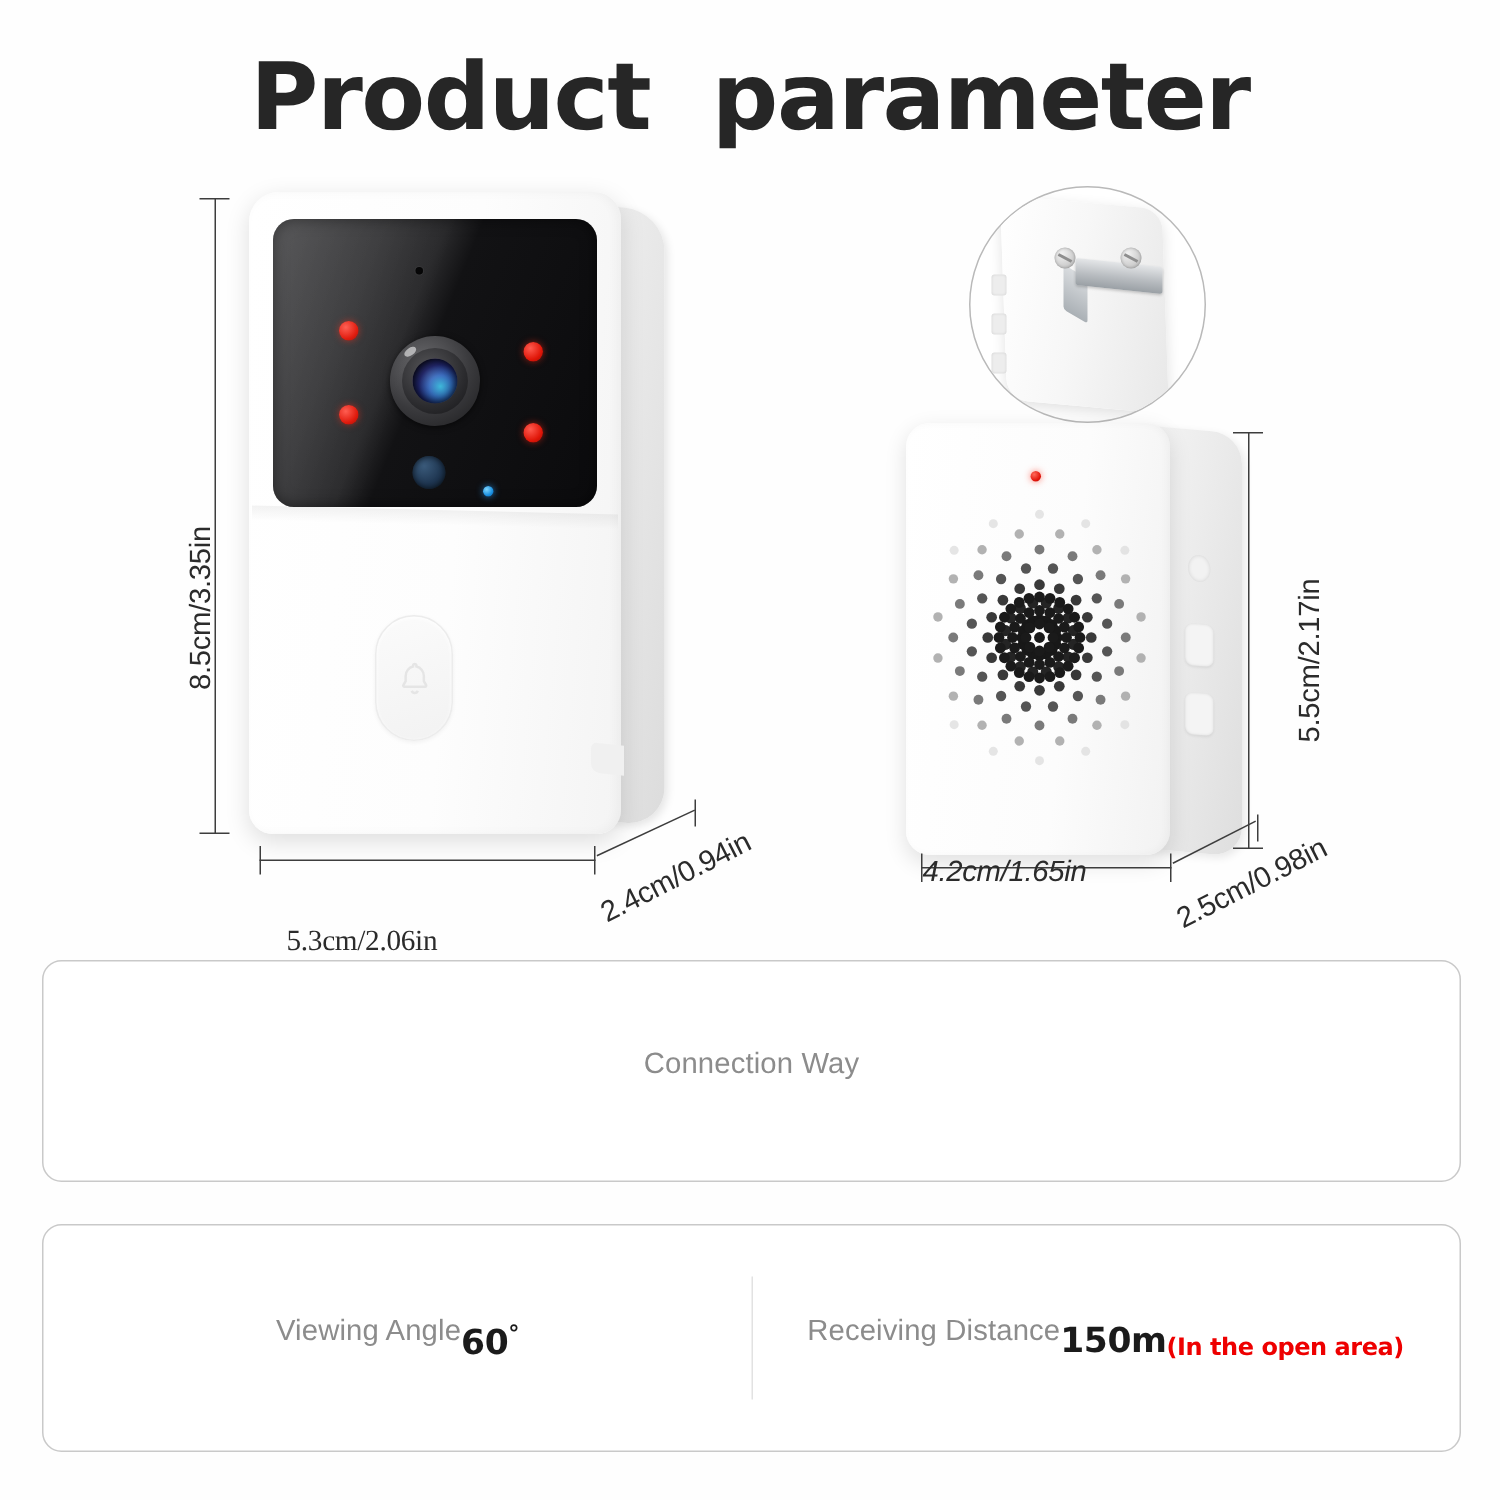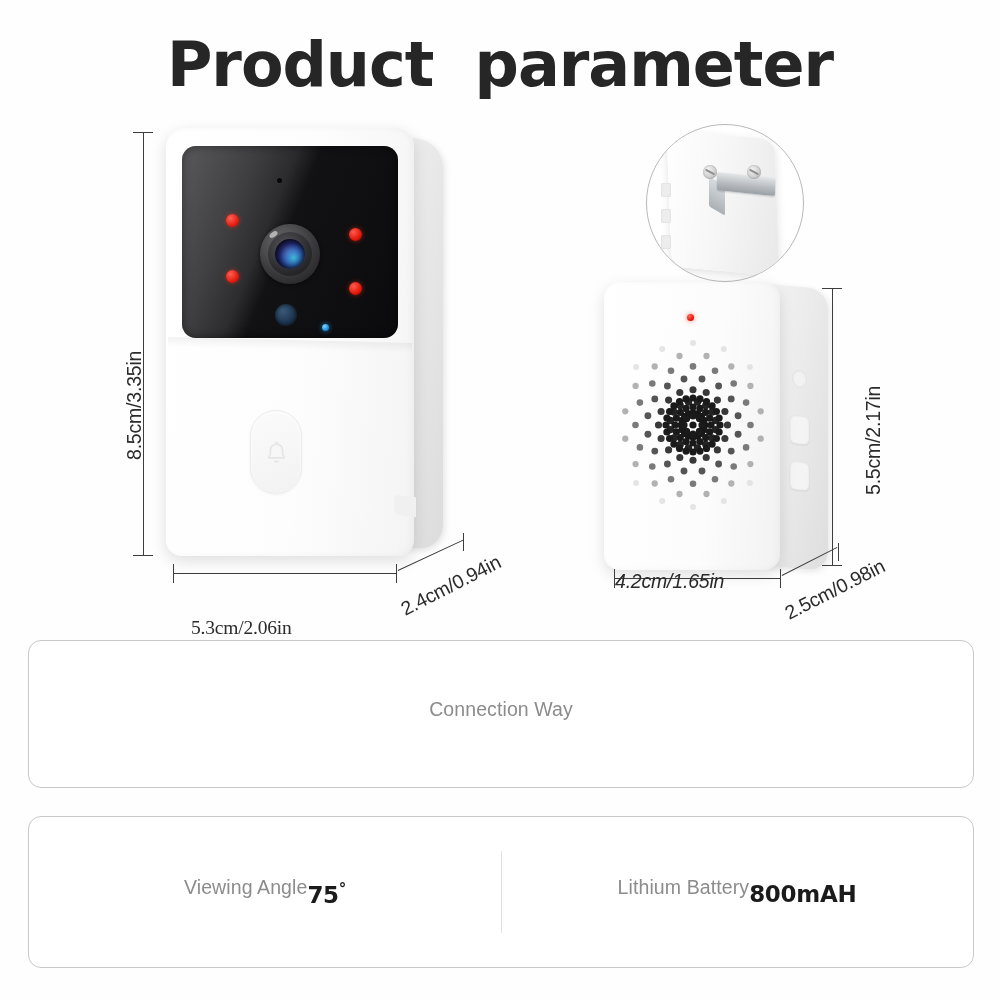--- a/index.html
+++ b/index.html
@@ -468,22 +468,23 @@
       <div class="cell">
         <div class="cell-label">Connection Way</div>
       </div>
     </div>
   </div>
 
   <div class="card" id="card2">
     <div class="card-row">
       <div class="cell">
         <div class="cell-label">Viewing Angle</div>
-        <div class="cell-value"><span>75</span><span class="sup">°</span></div>
+        <div class="cell-value"><span>60</span><span class="sup">°</span></div>
       </div>
       <div class="cell">
-        <div class="cell-label">Lithium Battery</div>
-        <div class="cell-value">800mAH</div>
+        <div class="cell-label">Receiving Distance</div>
+        <div class="cell-value">150m</div>
+        <div class="cell-sub" id="open-area-note" style="color: rgb(238, 0, 0);">(In the open area)</div>
       </div>
     </div>
   </div>
 
 </div>
 
 </body></html>

